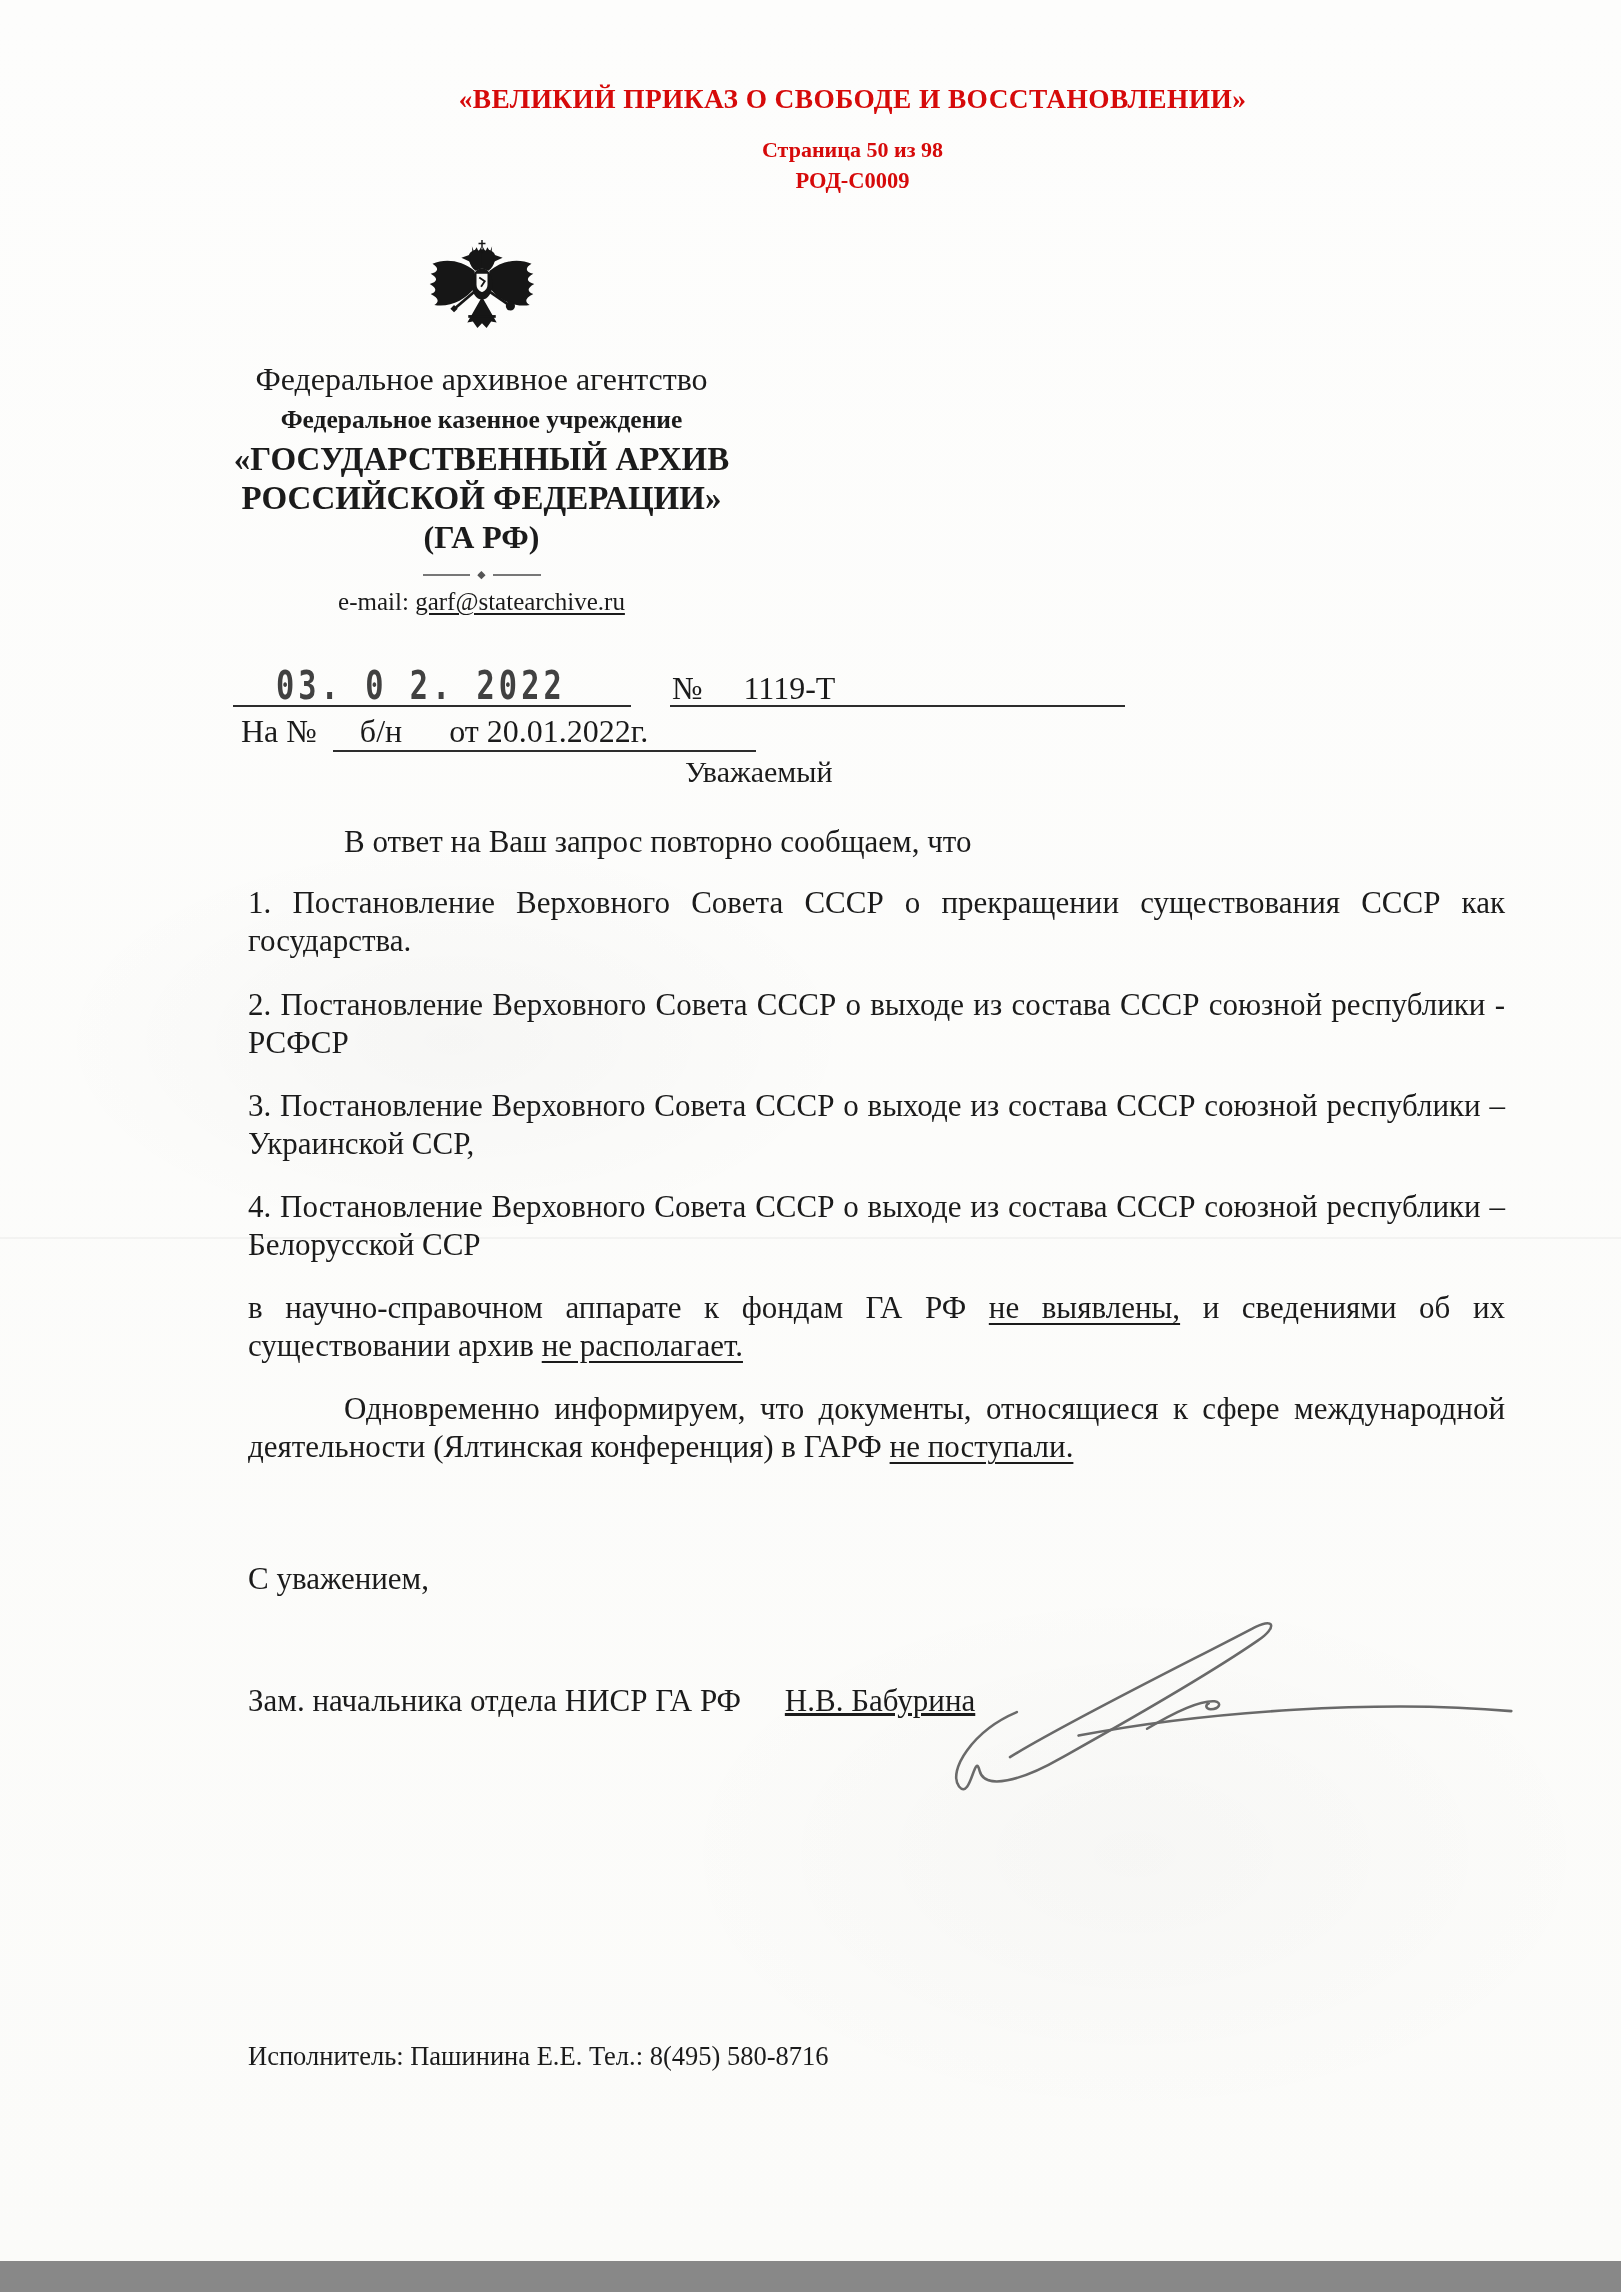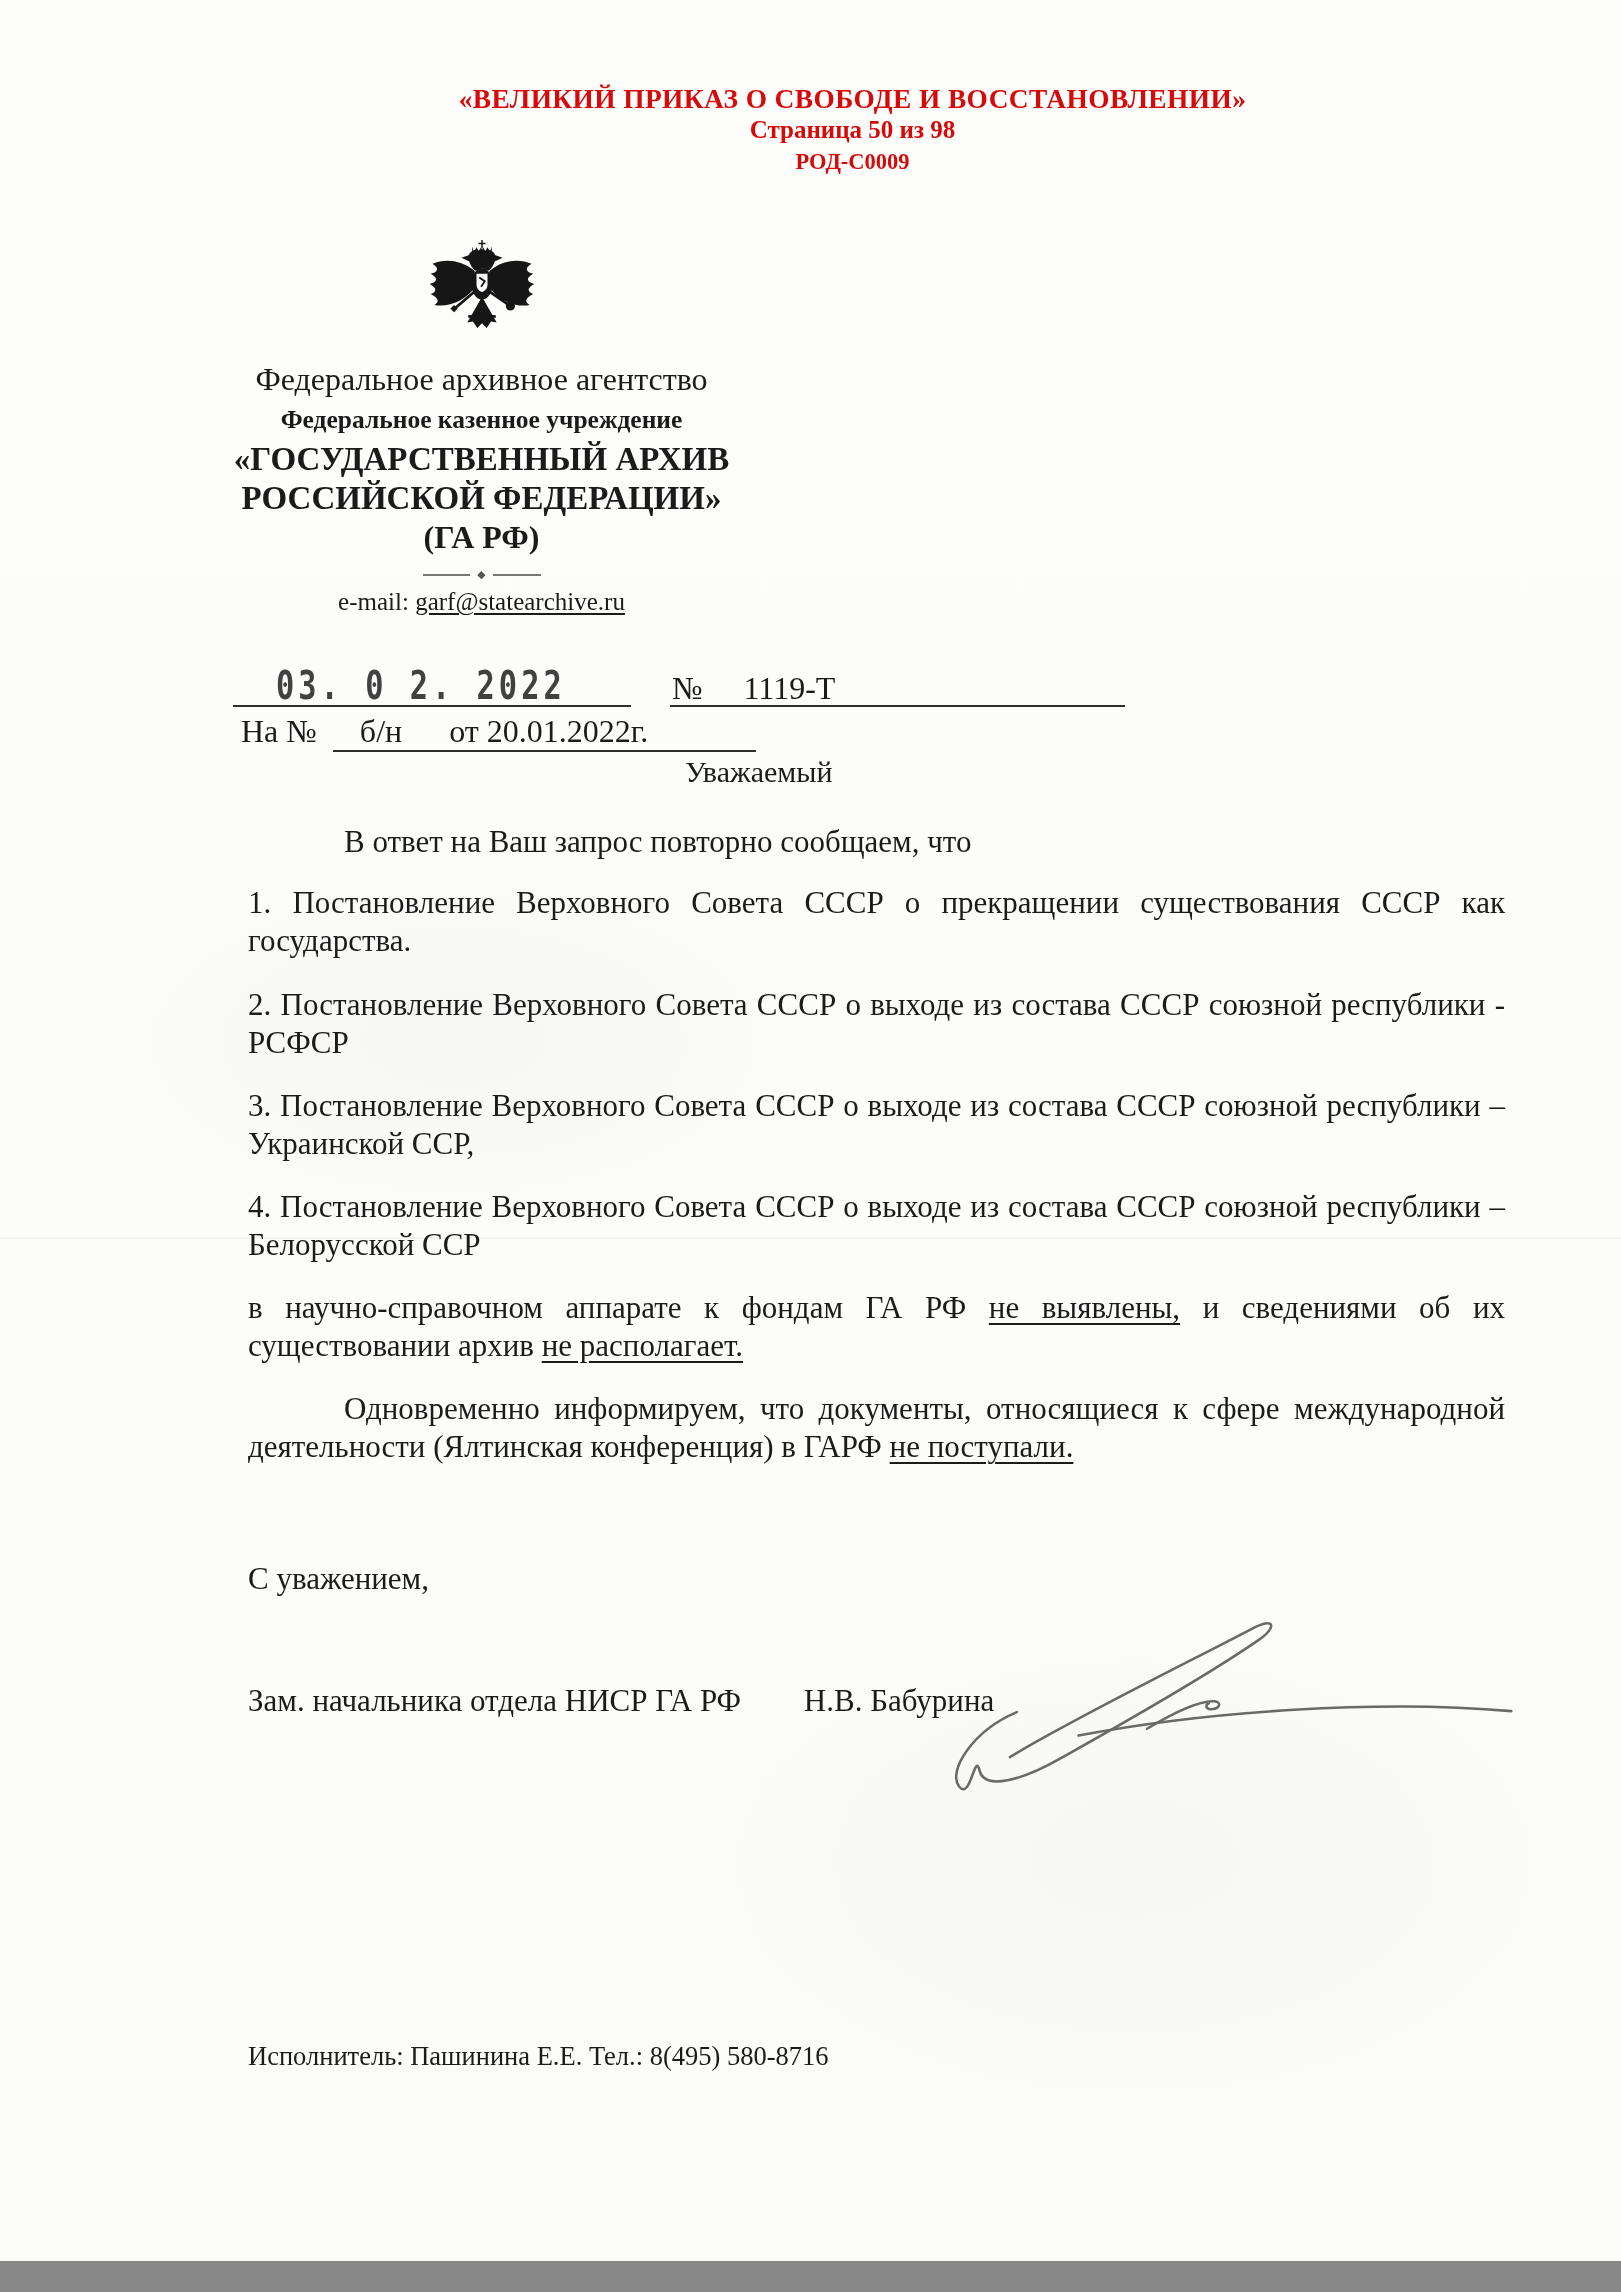--- a/index.html
+++ b/index.html
@@ -11,21 +11,21 @@
       radial-gradient(ellipse 588px 294px at 28% 46%, rgba(0,0,0,0.022), transparent 70%),
       radial-gradient(ellipse 686px 392px at 70% 82%, rgba(0,0,0,0.018), transparent 70%),
       linear-gradient(#fdfdfc,#fbfbf9);
     font-family:"Liberation Serif","DejaVu Serif",serif;
     color:#1b1b1b;
     overflow:hidden;
   }
   
   .red-header{position:absolute;top:84px;left:127px;width:1451px;text-align:center;color:#d60a0a;}
   .rh-title{font-size:27.4px;font-weight:bold;letter-spacing:0.4px;}
-  .rh-page{font-size:25px;font-weight:bold;margin-top:1px;}
+  .rh-page{font-size:22px;font-weight:bold;margin-top:22px;}
   .rh-code{font-size:22.5px;font-weight:bold;margin-top:4.9px;}
   
   .letterhead{position:absolute;top:235px;left:160px;width:643px;text-align:center;}
   .eagle{display:block;margin:0 auto 7.8px auto;}
   .lh-agency{font-size:32px;}
   .lh-orgtype{font-size:25.5px;font-weight:bold;margin-top:6.9px;}
   .lh-org1{font-size:33px;font-weight:bold;margin-top:5px;line-height:39px;}
   .lh-org2{font-size:33px;font-weight:bold;line-height:39px;}
   .lh-abbr{font-size:32px;font-weight:bold;line-height:39px;}
   .lh-divider{display:flex;align-items:center;justify-content:center;gap:7.8px;margin:12.7px auto 6.9px auto;width:118px;color:#666;}
@@ -57,21 +57,21 @@
   .p1{top:884px;}
   .p2{top:986px;}
   .p3{top:1087px;}
   .p4{top:1188px;}
   .p-fonds{top:1289px;}
   .p-yalta{top:1390px;text-indent:96px;}
   .u{text-decoration:underline;text-underline-offset:4.9px;text-decoration-thickness:2px;}
   .crease{position:absolute;top:1237px;left:0;width:1621px;height:2px;background:rgba(0,0,0,0.035);}
   .closing{position:absolute;top:1561px;left:248px;font-size:31px;}
   .sign-row{position:absolute;top:1683px;left:248px;font-size:31px;white-space:nowrap;}
-  .sign-row .name{margin-left:55px;}
+  .sign-row .name{margin-left:36px;text-decoration:underline;}
   .signature{position:absolute;top:1576px;left:912px;}
   .footer{position:absolute;top:2041px;left:248px;font-size:26.5px;}
 </style>
 </head>
 <body>
 
 <div class="page">
 
   <div class="red-header">
     <div class="rh-title">«ВЕЛИКИЙ ПРИКАЗ О СВОБОДЕ И ВОССТАНОВЛЕНИИ»</div>

